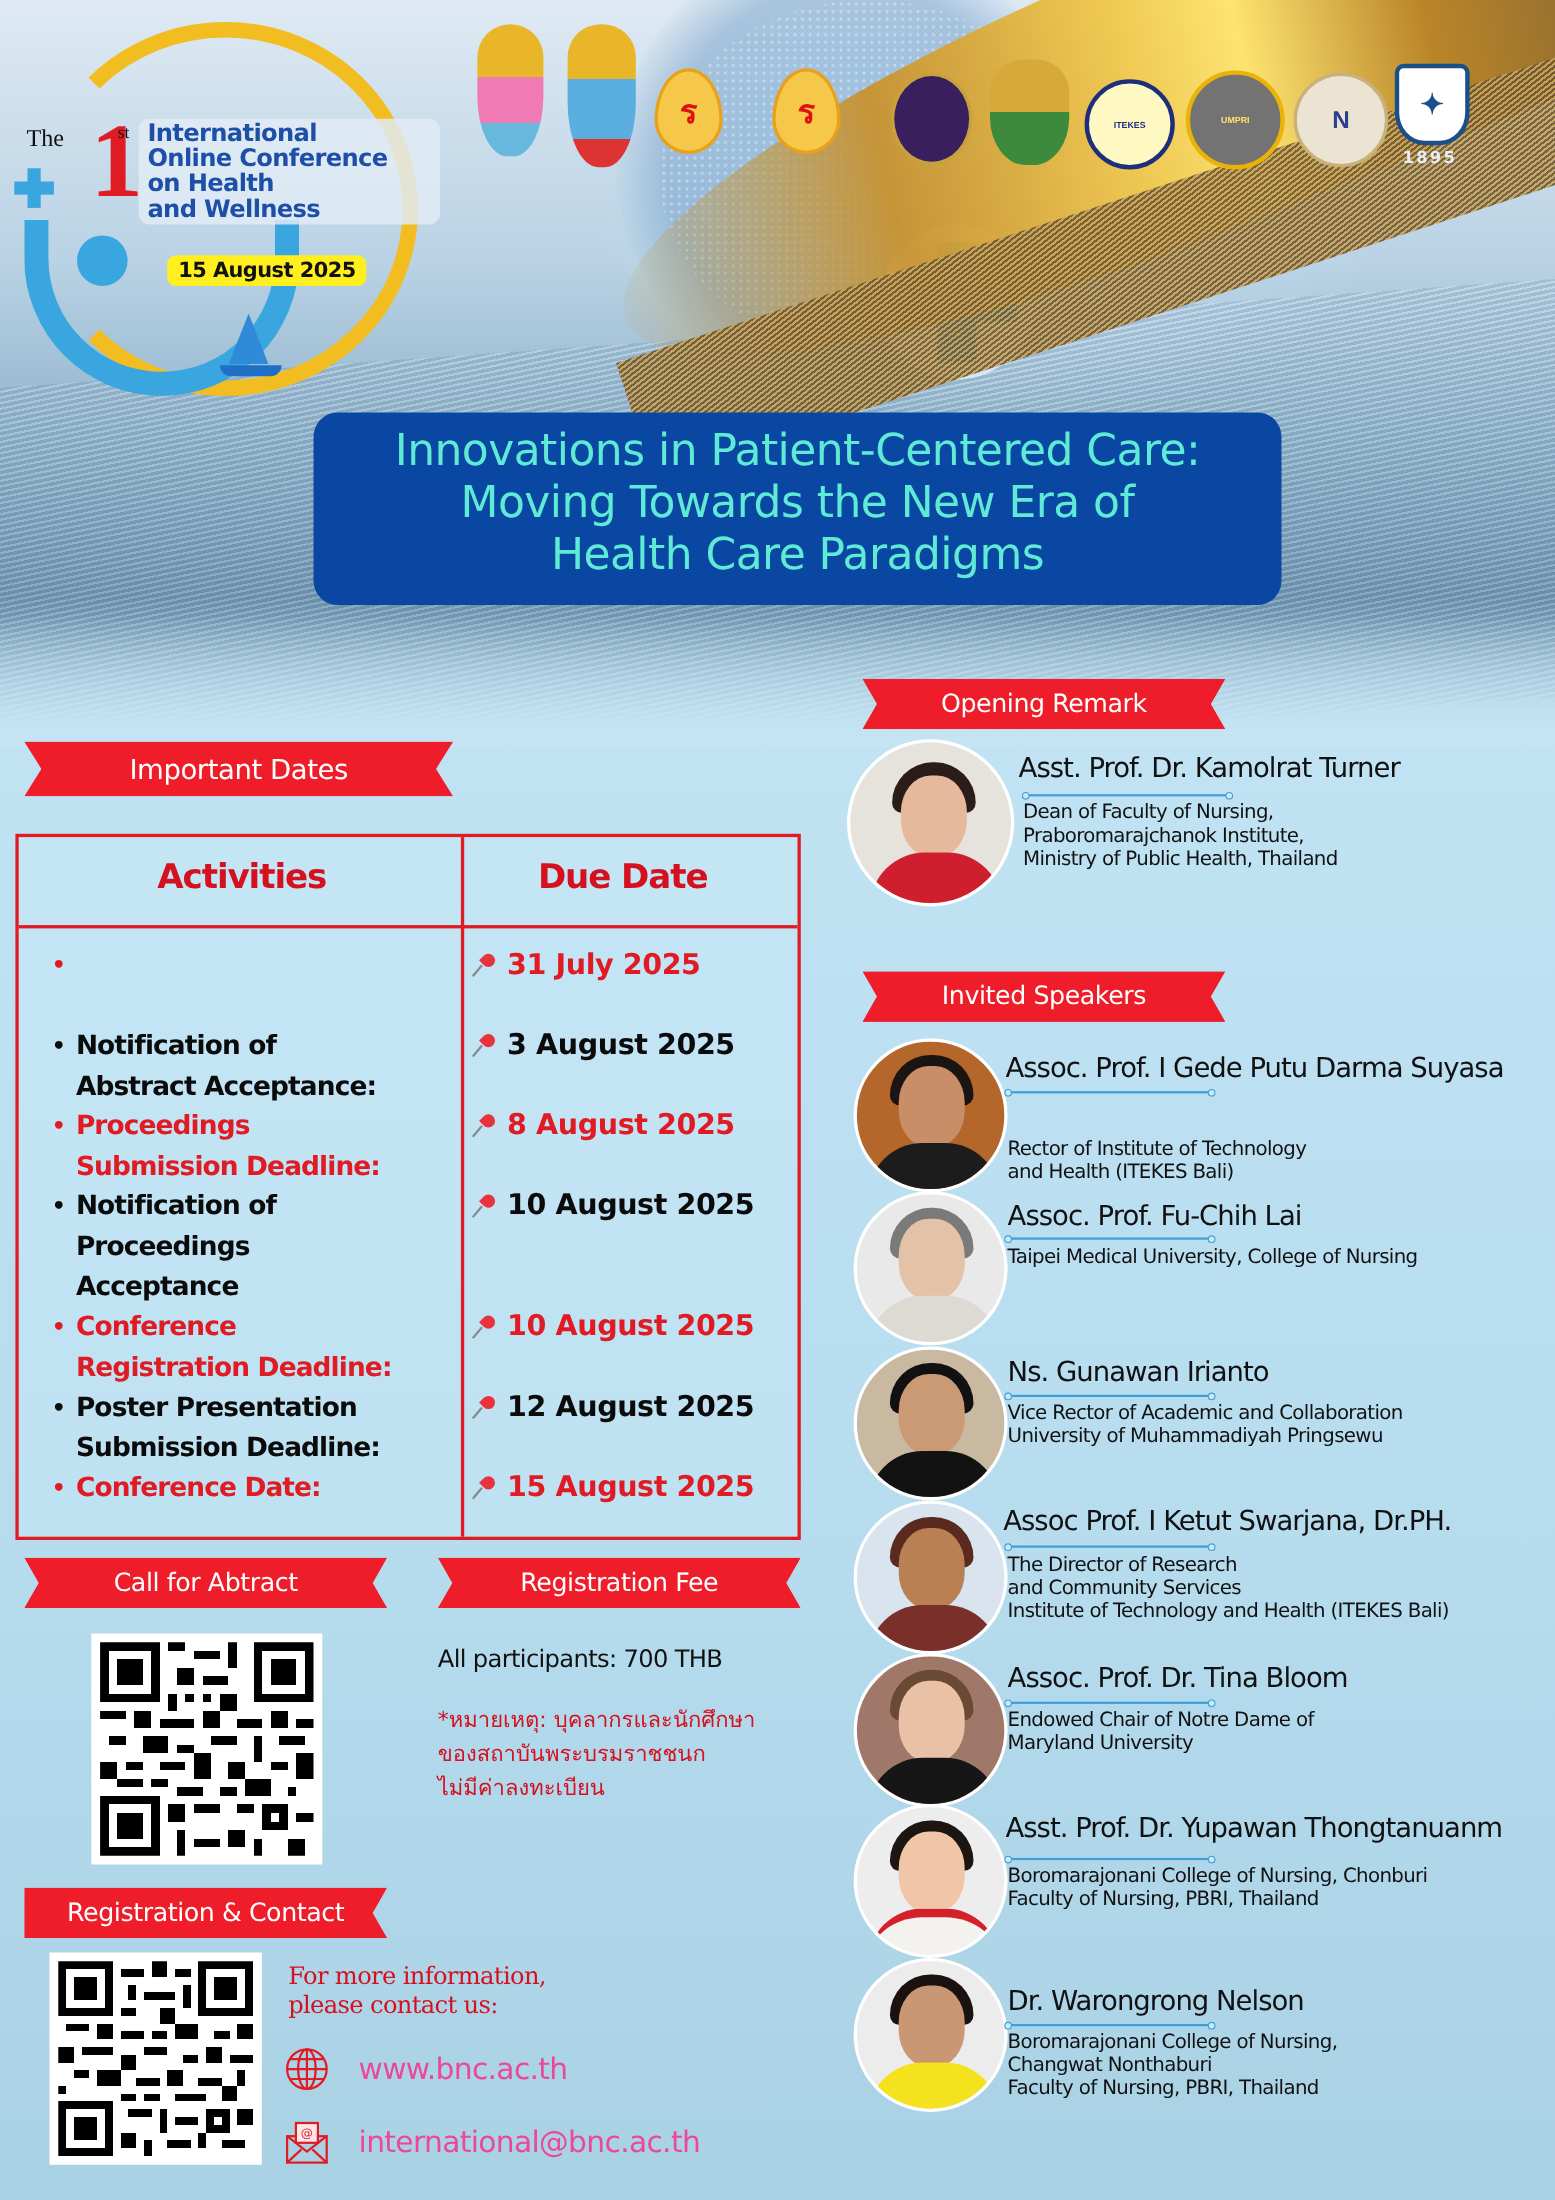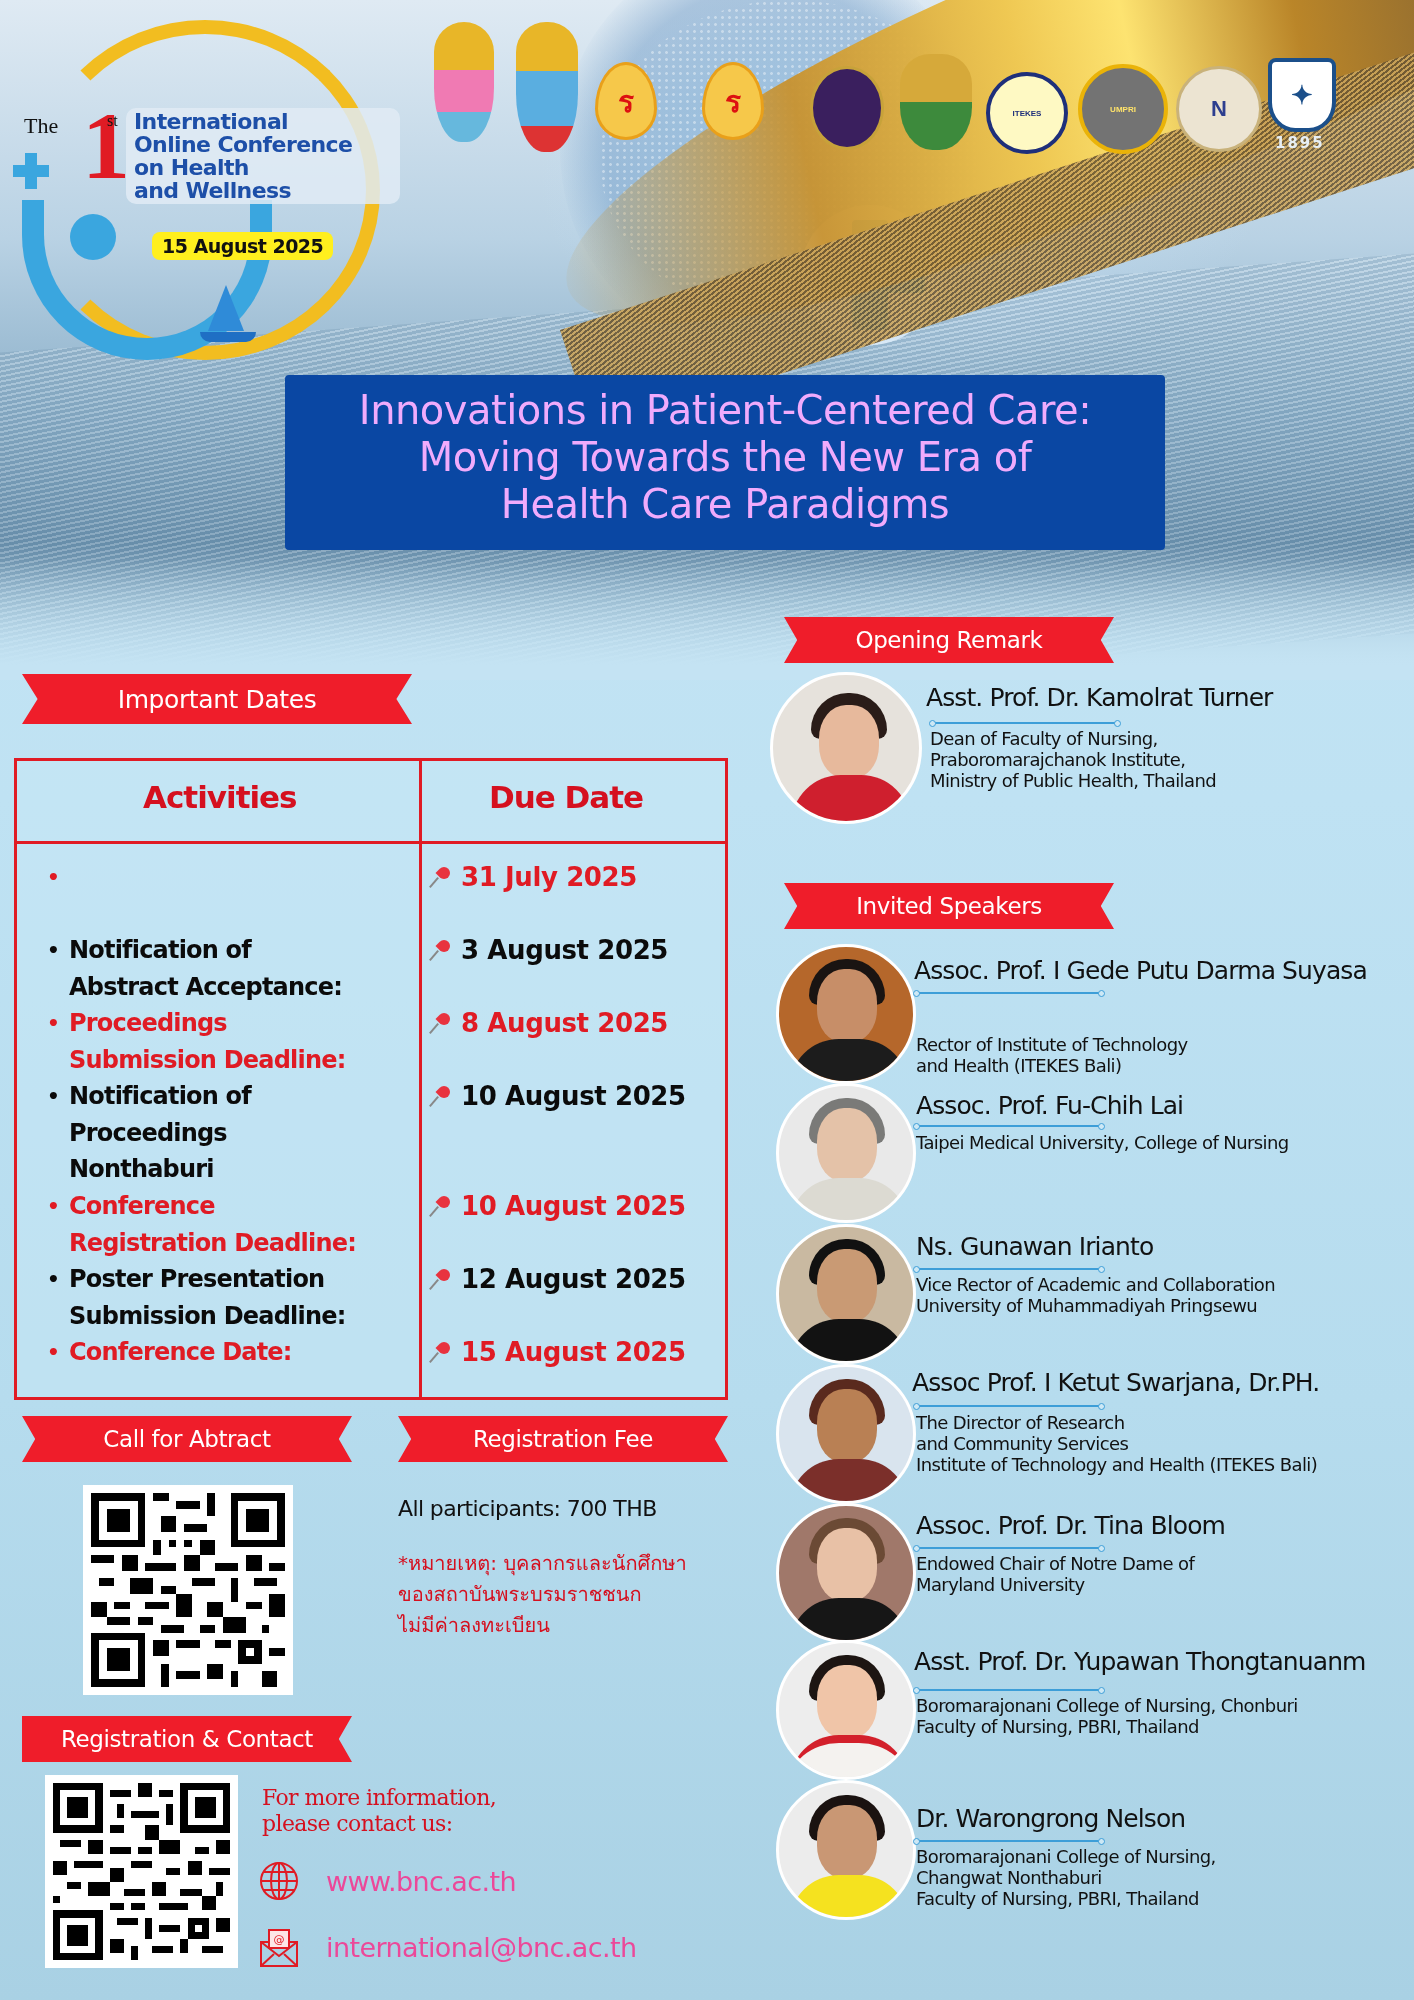--- a/index.html
+++ b/index.html
@@ -87,22 +87,22 @@
   }
   .logo-boat-hull { position: absolute; left: 200px; top: 332px; width: 56px; height: 10px; background: #1f6fc4; border-radius: 0 0 20px 20px; }
 
   
   .partners { position: absolute; left: 430px; top: 22px; width: 920px; height: 140px; }
   .p-logo { position: absolute; border-radius: 50%; display: flex; align-items: center; justify-content: center; font-size: 8px; font-weight: bold; color: #fff; text-align: center; }
 
   
   .main-title {
     position: absolute; left: 285px; top: 375px; width: 880px; height: 175px;
-    background: #0a47a3; border-radius: 4px;
-    color: #f0abfc; font-family: "DejaVu Sans", sans-serif; font-size: 40px; line-height: 47px;
+    background: #0a47a3; border-radius: 22px;
+    color: #5eead4; font-family: "DejaVu Sans", sans-serif; font-size: 40px; line-height: 47px;
     text-align: center; padding-top: 12px; letter-spacing: -.5px;
   }
 
   
   .ribbon {
     position: absolute; height: 50px; background: #ef1d2a; color: #fff;
     font-family: "DejaVu Sans", sans-serif; font-size: 25px; display: flex; align-items: center; justify-content: center;
     clip-path: polygon(0 0, 100% 0, 96% 50%, 100% 100%, 0 100%, 4% 50%);
     letter-spacing: -.4px;
   }
@@ -248,21 +248,21 @@
     <span class="dt-bullet">•</span>
     <span><span>Proceedings</span><br><span>Submission Deadline:</span></span>
   </div>
   <div class="dt-date red" style="top:244px;">
     <span class="pin"></span>
       <span>8 August 2025</span>
   </div>
 
   <div class="dt-act black" style="top:317px;">
     <span class="dt-bullet">•</span>
-    <span><span>Notification of</span><br><span>Proceedings</span><br><span>Nonthaburi</span></span>
+    <span><span>Notification of</span><br><span>Proceedings</span><br><span>Acceptance</span></span>
   </div>
   <div class="dt-date black" style="top:317px;">
     <span class="pin"></span>
       <span>10 August 2025</span>
   </div>
 
   <div class="dt-act red" style="top:427px;">
     <span class="dt-bullet">•</span>
     <span><span>Conference</span><br><span>Registration Deadline:</span></span>
   </div>

